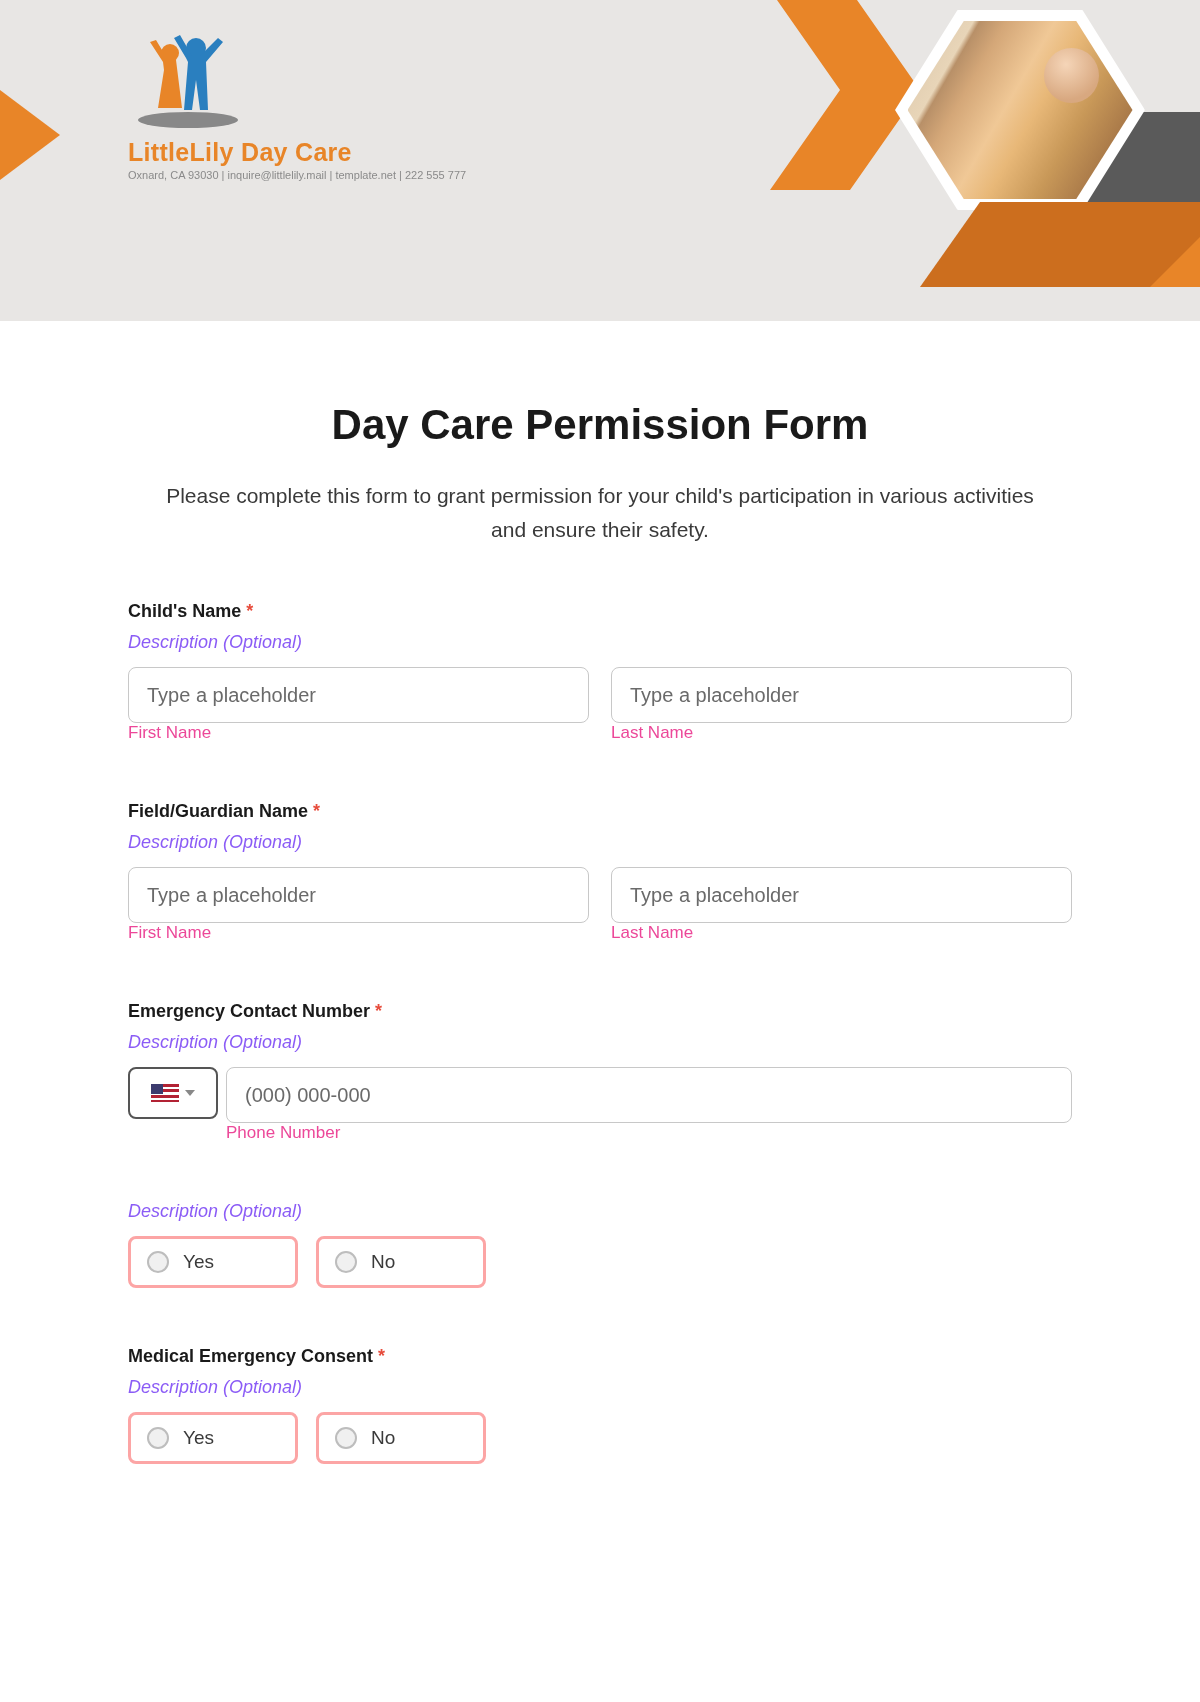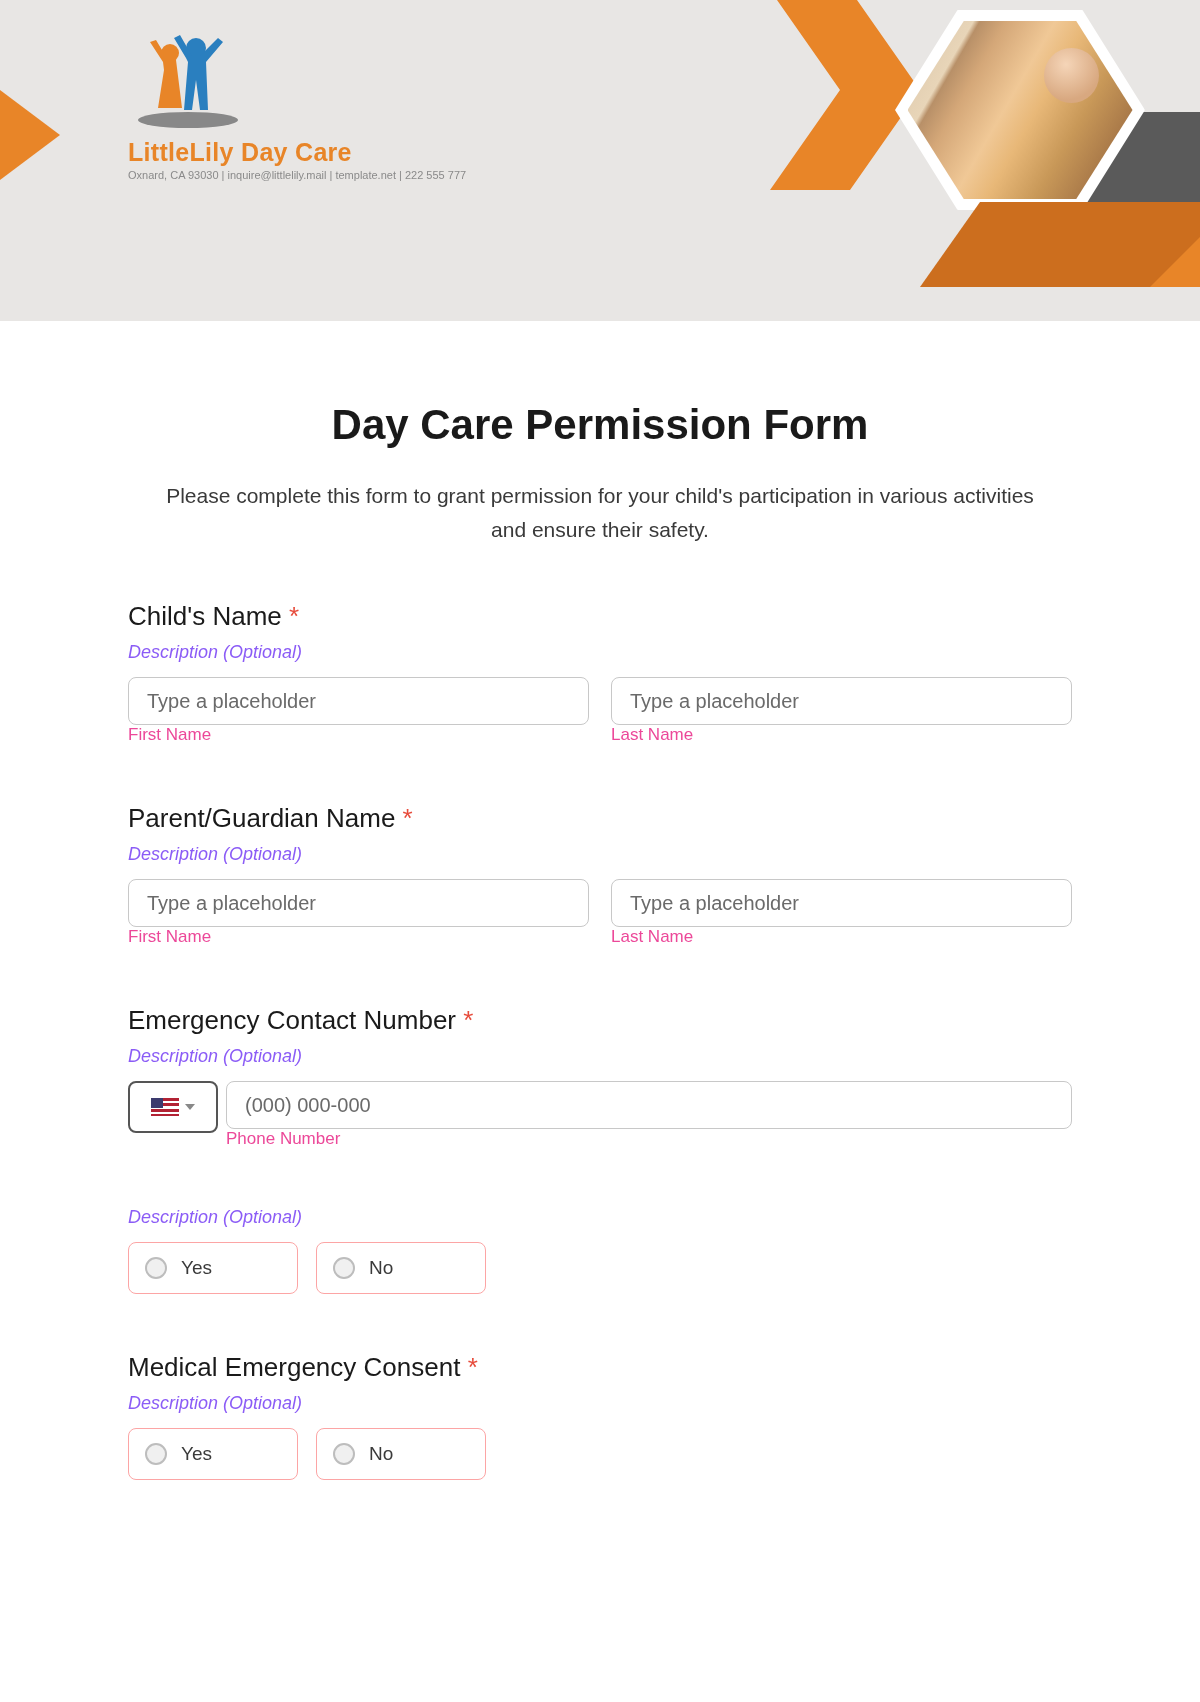--- a/index.html
+++ b/index.html
@@ -128,22 +128,22 @@
       color: #3a3a3a;
       text-align: center;
       line-height: 1.6;
       max-width: 880px;
       margin: 0 auto 55px auto;
     }
     .field-group {
       margin-bottom: 58px;
     }
     .field-label {
-      font-size: 26px;
-      font-weight: 400;
+      font-size: 18px;
+      font-weight: 700;
       color: #1a1a1a;
       margin-bottom: 10px;
     }
     .field-label .req {
       color: #e74c3c;
     }
     .field-desc {
       font-size: 18px;
       color: #8b5cf6;
       font-style: italic;
@@ -151,21 +151,21 @@
     }
     .two-col {
       display: flex;
       gap: 22px;
     }
     .col {
       flex: 1;
     }
     .text-input {
       width: 100%;
-      height: 48px;
+      height: 56px;
       border: 1px solid #c8c8c8;
       border-radius: 8px;
       padding: 0 18px;
       font-size: 20px;
       color: #333;
       background: #fff;
     }
     .text-input::placeholder {
       color: #6a6a6a;
     }
@@ -216,21 +216,21 @@
     .phone-input-col {
       flex: 1;
     }
     .radio-row {
       display: flex;
       gap: 18px;
     }
     .radio-box {
       width: 170px;
       height: 52px;
-      border: 1px solid #fca5a5;
+      border: 3px solid #fca5a5;
       border-radius: 8px;
       display: flex;
       align-items: center;
       padding: 0 16px;
       gap: 14px;
       cursor: pointer;
       background: #fff;
     }
     .radio-circle {
       width: 22px;
@@ -299,21 +299,21 @@
       </div>
       <div class="col">
         <input type="text" class="text-input" placeholder="Type a placeholder" style="">
         <div class="sub-label">Last Name</div>
       </div>
     </div>
   </div>
 
   <div class="field-group">
     <div class="field-label">
-      <span>Parent/Guardian Name</span>
+      <span>Field/Guardian Name</span>
       <span class="req">*</span>
     </div>
     <div class="field-desc">Description (Optional)</div>
     <div class="two-col">
       <div class="col">
         <input type="text" class="text-input" placeholder="Type a placeholder" style="">
         <div class="sub-label">First Name</div>
       </div>
       <div class="col">
         <input type="text" class="text-input" placeholder="Type a placeholder" style="">

